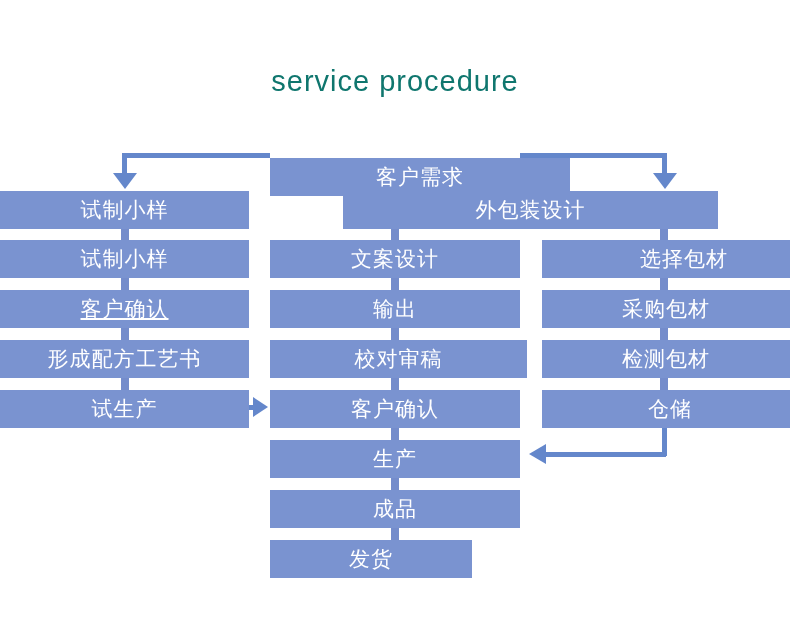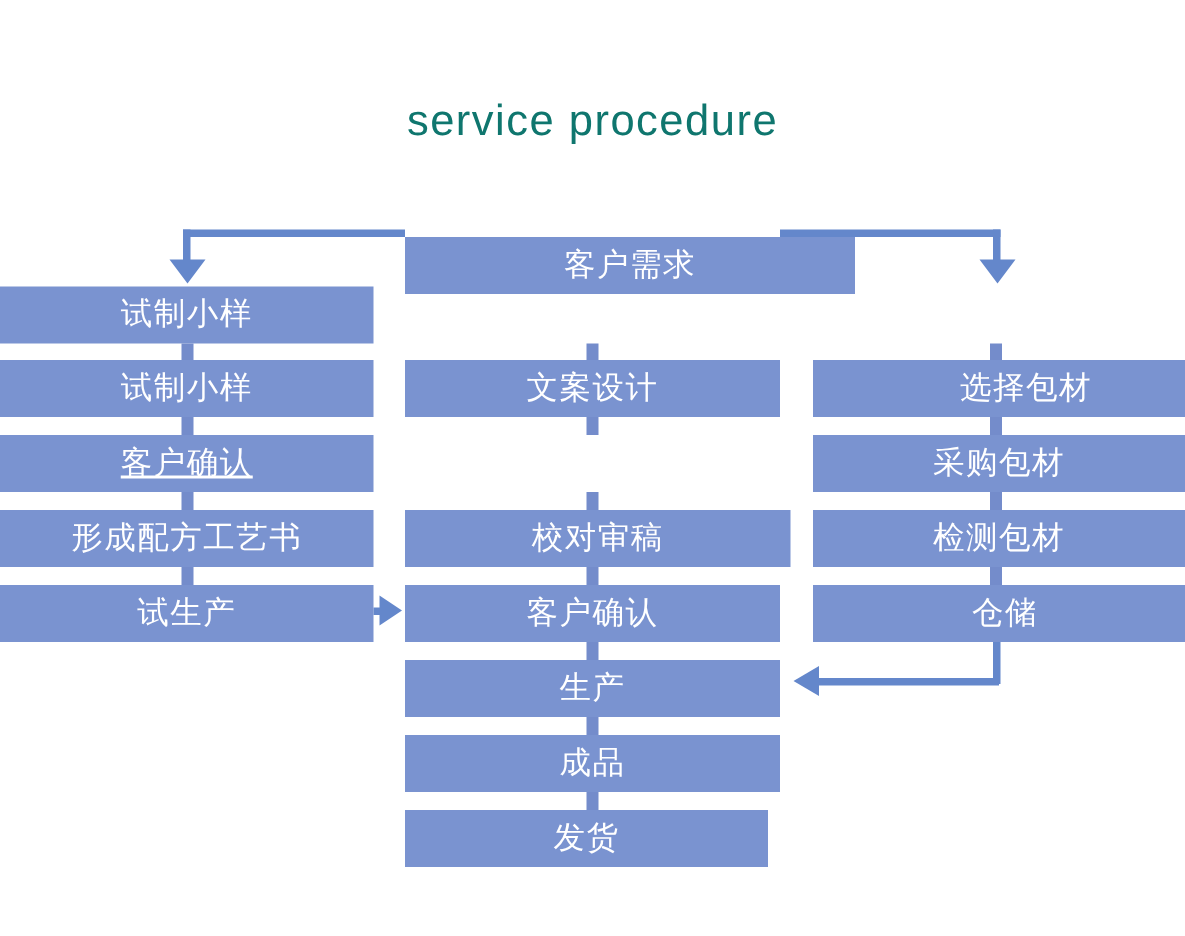--- a/index.html
+++ b/index.html
@@ -39,21 +39,21 @@
   .b-l3{left:0;top:290px;width:249px;text-decoration:underline;}
   .b-l4{left:0;top:340px;width:249px;}
   .b-l5{left:0;top:390px;width:249px;}
   .b-pkg{left:343px;top:191px;width:375px;}
   .b-m1{left:270px;top:240px;width:250px;}
   .b-m2{left:270px;top:290px;width:250px;}
   .b-m3{left:270px;top:340px;width:257px;}
   .b-m4{left:270px;top:390px;width:250px;}
   .b-m5{left:270px;top:440px;width:250px;}
   .b-m6{left:270px;top:490px;width:250px;}
-  .b-m7{left:270px;top:540px;width:242px;}
+  .b-m7{left:270px;top:540px;width:202px;}
   .b-r1{left:542px;top:240px;width:284px;}
   .b-r2{left:542px;top:290px;width:248px;}
   .b-r3{left:542px;top:340px;width:248px;}
   .b-r4{left:542px;top:390px;width:256px;}
   
   .tick{position:absolute;width:8px;background:#748ccb;}
   .tk-l1{left:121px;top:229px;height:11px;}
   .tk-l2{left:121px;top:278px;height:12px;}
   .tk-l3{left:121px;top:328px;height:12px;}
   .tk-l4{left:121px;top:378px;height:12px;}
@@ -115,22 +115,24 @@
   <div class="aline al-top-right-h"></div>
   <div class="aline al-top-right-v"></div>
   <div class="tri tri-down-right"></div>
 
   <div class="box b-l1">试制小样</div>
   <div class="box b-l2">试制小样</div>
   <div class="box b-l3">客户确认</div>
   <div class="box b-l4">形成配方工艺书</div>
   <div class="box b-l5">试生产</div>
 
+  <div class="box b-pkg">外包装设计</div>
 
   <div class="box b-m1">文案设计</div>
+  <div class="box b-m2">输出</div>
   <div class="box b-m3">校对审稿</div>
   <div class="box b-m4">客户确认</div>
   <div class="box b-m5">生产</div>
   <div class="box b-m6">成品</div>
   <div class="box b-m7">发货</div>
 
   <div class="box b-r1">选择包材</div>
   <div class="box b-r3">检测包材</div>
   <div class="box b-r2">采购包材</div>
   <div class="box b-r4">仓储</div>

